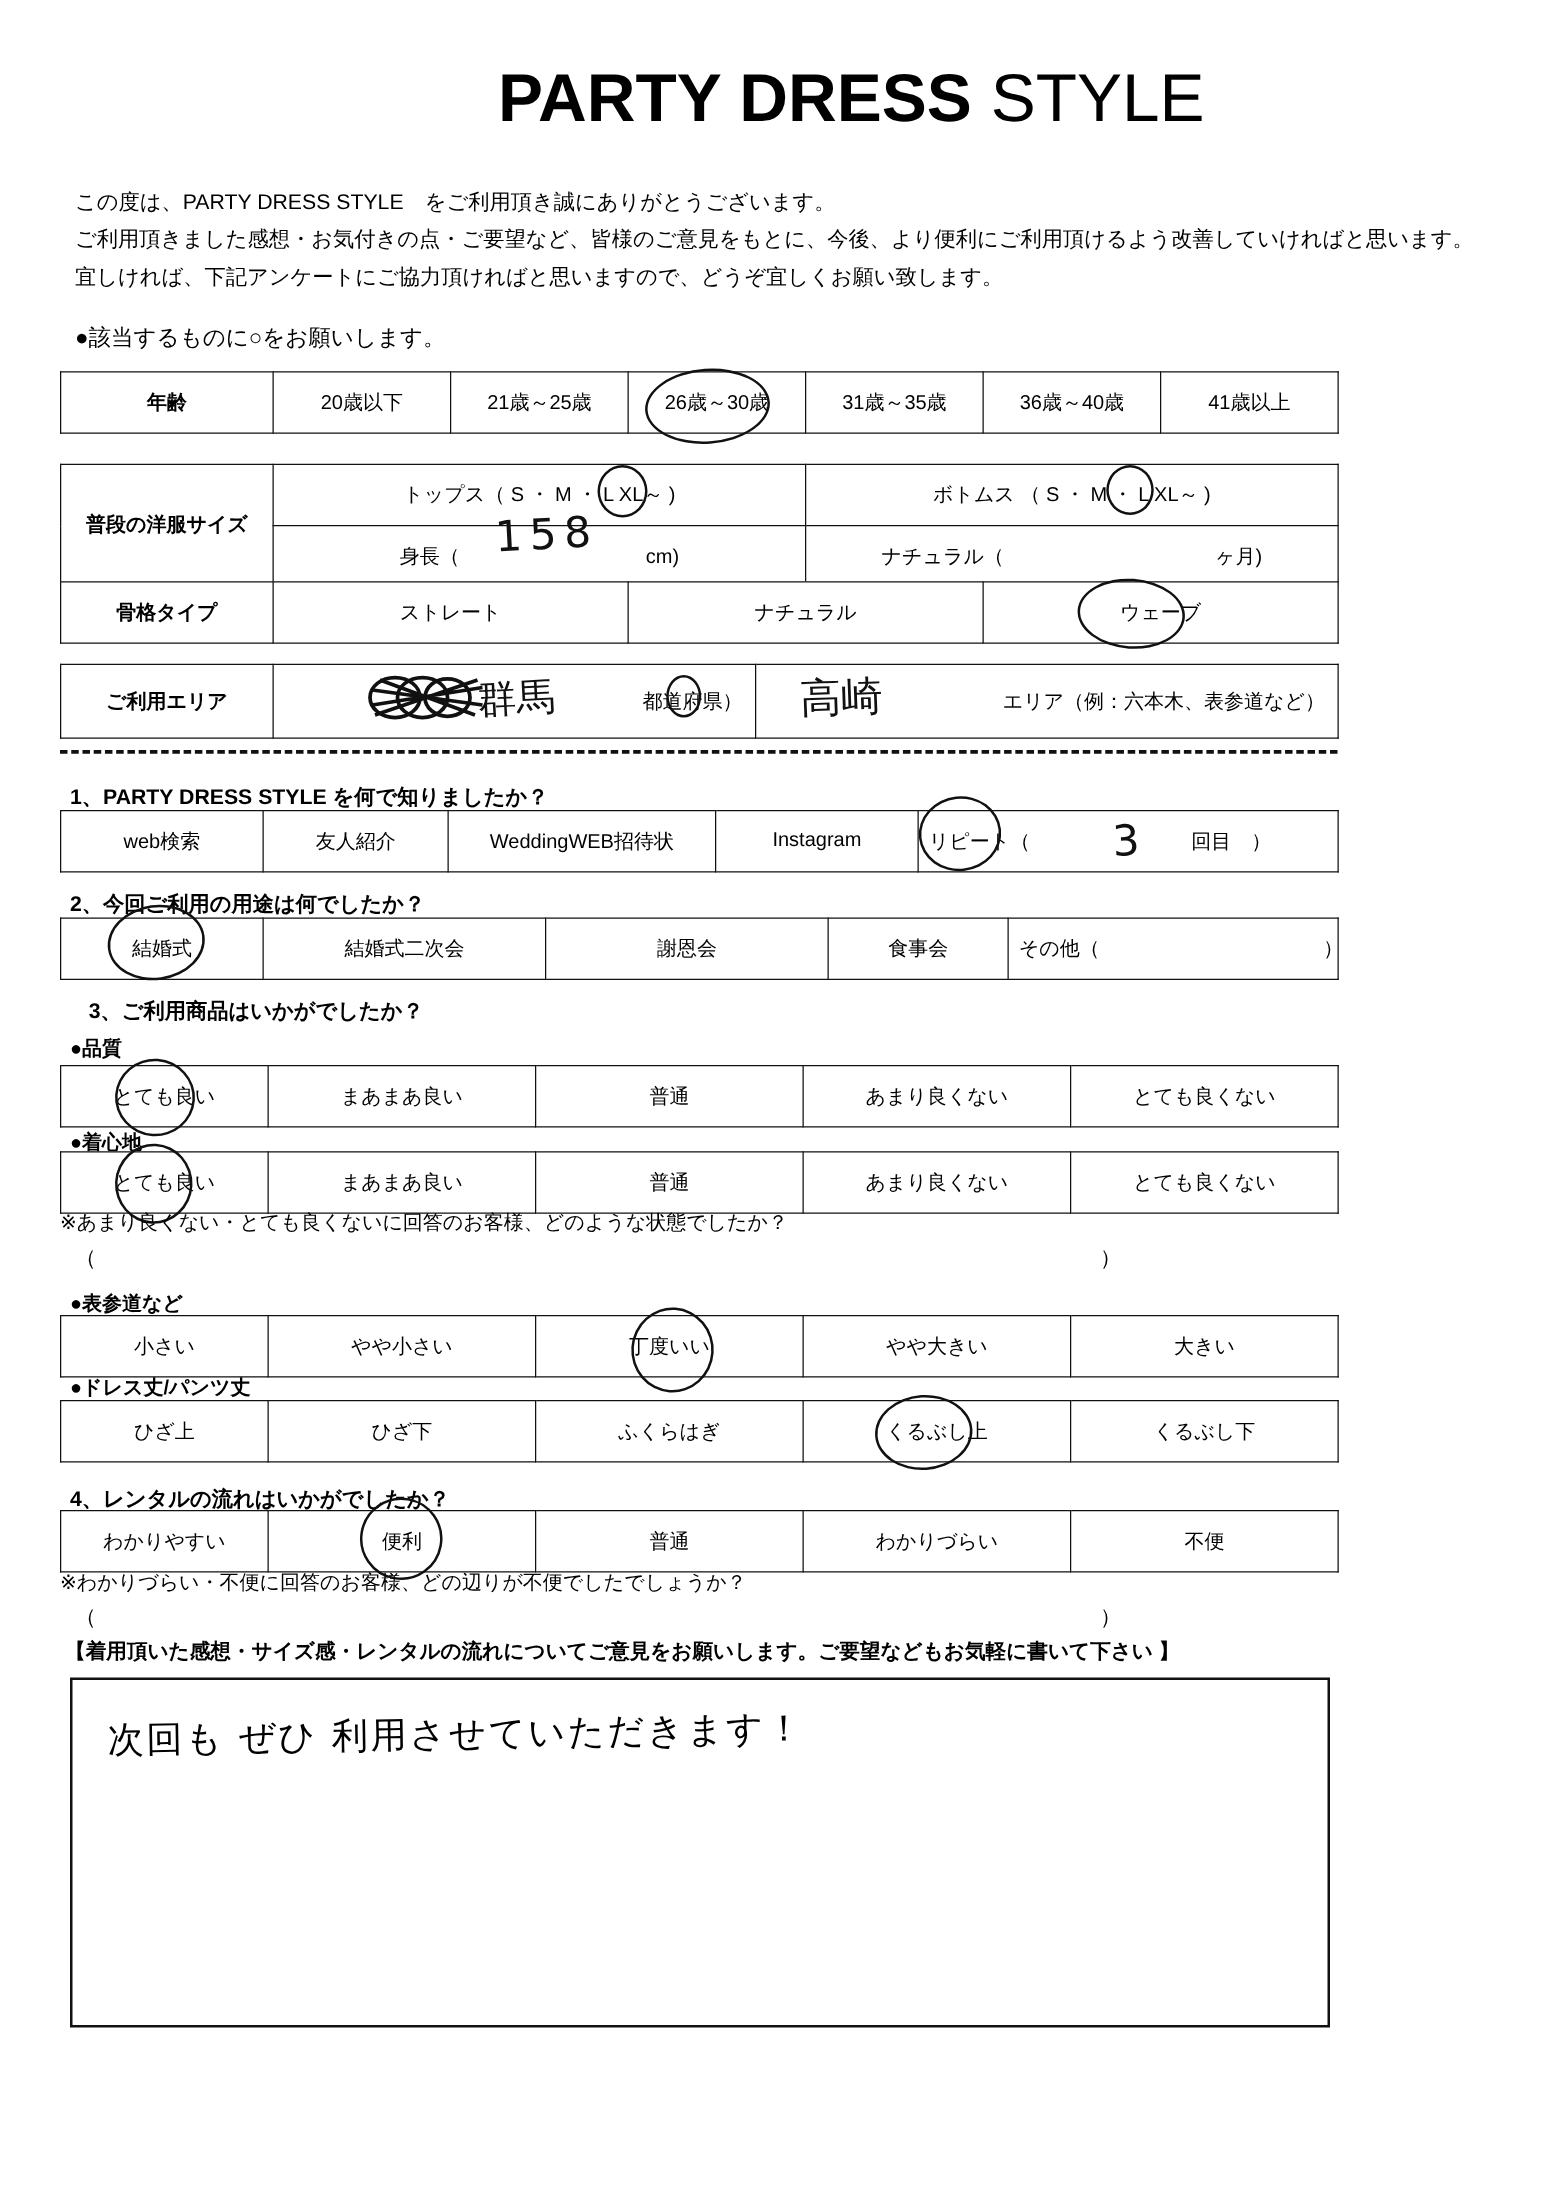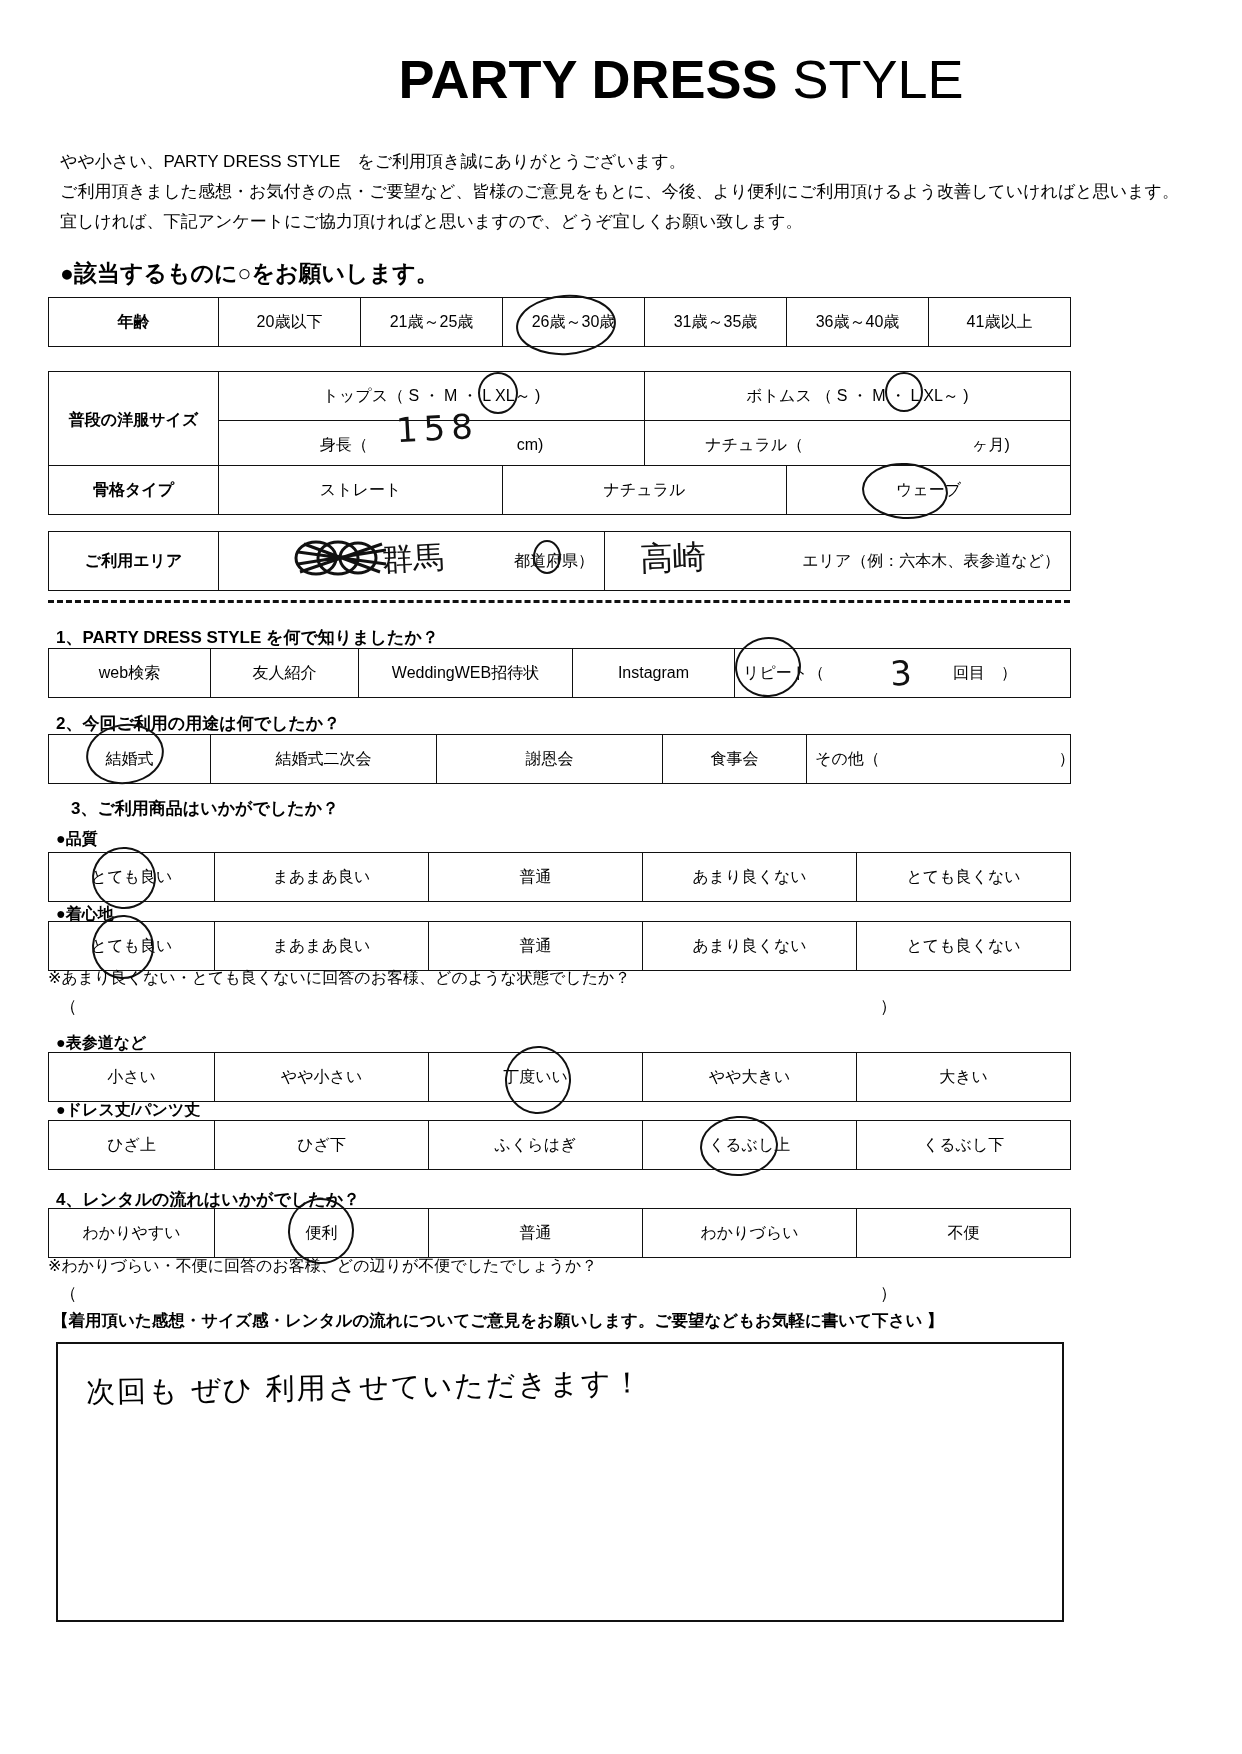--- a/index.html
+++ b/index.html
@@ -52,22 +52,22 @@
     top: 148px;
     width: 1010px;
     font-size: 17px;
     line-height: 28px;
     white-space: nowrap;
   }
   .intro div { margin-bottom: 2px; }
 
   .section-head {
     position: absolute;
-    font-size: 23px;
-    font-weight: 700;
+    font-size: 18px;
+    font-weight: 400;
     white-space: nowrap;
   }
   .qhead {
     position: absolute;
     font-size: 17px;
     font-weight: 700;
     white-space: nowrap;
   }
   .bullet-head {
     position: absolute;
@@ -172,21 +172,21 @@
 <div class="page">
 
   <div class="title-wrap">
     <div class="title">
       <span class="bold">PARTY DRESS</span>
       <span class="light">STYLE</span>
     </div>
   </div>
 
   <div class="intro">
-    <div>やや小さい、PARTY DRESS STYLE　をご利用頂き誠にありがとうございます。</div>
+    <div>この度は、PARTY DRESS STYLE　をご利用頂き誠にありがとうございます。</div>
     <div>ご利用頂きました感想・お気付きの点・ご要望など、皆様のご意見をもとに、今後、より便利にご利用頂けるよう改善していければと思います。</div>
     <div>宜しければ、下記アンケートにご協力頂ければと思いますので、どうぞ宜しくお願い致します。</div>
   </div>
 
   <div class="section-head" style="left:60px; top:258px;">●該当するものに○をお願いします。</div>
 
   <table class="tbl" style="left:48px; top:297px; width:1022px;">
     <colgroup>
       <col style="width:170px">
         <col style="width:142px">

